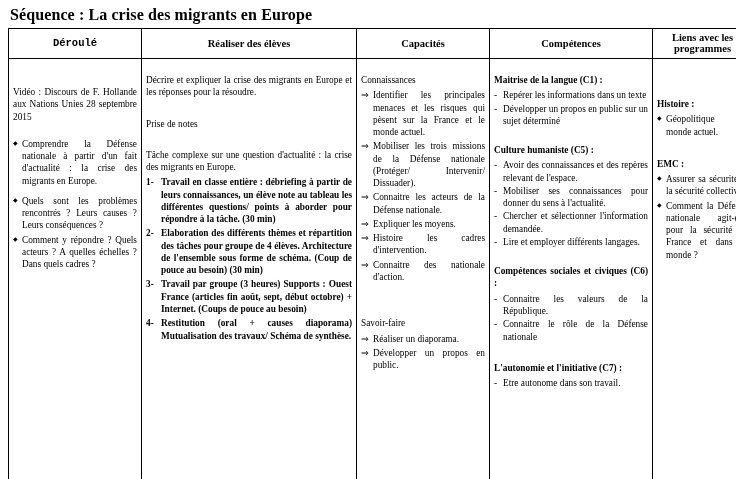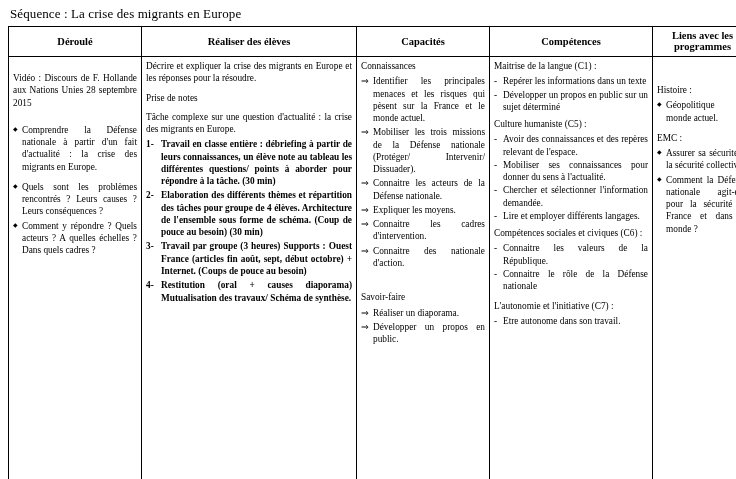--- a/index.html
+++ b/index.html
@@ -15,22 +15,22 @@
     overflow: hidden;
   }
   .page {
     position: relative;
     width: 736px;
     height: 479px;
     box-sizing: border-box;
     padding: 4px 6px 0 8px;
   }
   .doc-title {
-    font-size: 13px;
-    font-weight: normal;
+    font-size: 16px;
+    font-weight: bold;
     font-family: "Liberation Serif", serif;
     margin: 2px 0 4px 2px;
     letter-spacing: 0.1px;
   }
   table.grid {
     border-collapse: collapse;
     width: 719px;
     table-layout: fixed;
     border: 1px solid #000;
   }
@@ -39,34 +39,34 @@
     vertical-align: top;
     padding: 3px 4px 4px 4px;
   }
   table.grid th {
     text-align: center;
     font-weight: bold;
     font-size: 10.5px;
     padding: 3px 2px 4px 2px;
     vertical-align: middle;
   }
-  .c1 { width: 128px; }
+  .c1 { width: 128px; font-family: Liberation Mono, monospace; }
   .c2 { width: 210px; }
   .c3 { width: 128px; }
   .c4 { width: 158px; }
   .c5 { width: 95px; }
 
   .cell {
     font-size: 9.3px;
     line-height: 1.32;
     text-align: justify;
     height: 430px;
   }
   .cell p {
-    margin: 0 0 3px 0;
+    margin: 12px 0 3px 0;
   }
   .gap { height: 6px; }
   .gap-sm { height: 4px; }
   ol.numlist {
     margin: 0;
     padding-left: 15px;
     list-style-type: none;
     counter-reset: itm;
   }
   ol.numlist li {
@@ -118,21 +118,21 @@
     content: "-";
     position: absolute;
     left: 0;
     top: 0;
   }
   .plain-item {
     margin-bottom: 2px;
     text-align: justify;
   }
   .subhead {
-    font-weight: normal;
+    font-weight: bold;
     margin: 0 0 2px 0;
   }
   .spacer8 { height: 8px; }
   .spacer12 { height: 12px; }
 </style>
 </head>
 <body>
 
 <div class="page">
 
@@ -174,21 +174,21 @@
             <li>Restitution (oral + causes diaporama) Mutualisation des travaux/ Schéma de synthèse.</li>
           </ol>
         </td>
 
         <td class="cell">
           <p class="plain-item">Connaissances</p>
           <div class="arrow-item">Identifier les principales menaces et les risques qui pèsent sur la France et le monde actuel.</div>
           <div class="arrow-item">Mobiliser les trois missions de la Défense nationale (Protéger/ Intervenir/ Dissuader).</div>
           <div class="arrow-item">Connaitre les acteurs de la Défense nationale.</div>
           <div class="arrow-item">Expliquer les moyens.</div>
-          <div class="arrow-item">Connaitre les cadres d'intervention.</div>
+          <div class="arrow-item">Histoire les cadres d'intervention.</div>
           <div class="arrow-item">Connaitre des nationale d'action.</div>
           <div class="spacer12"></div>
           <div class="spacer8"></div>
           <p class="plain-item">Savoir-faire</p>
           <div class="arrow-item">Réaliser un diaporama.</div>
           <div class="arrow-item">Développer un propos en public.</div>
         </td>
 
         <td class="cell">
           <p class="subhead">Maitrise de la langue (C1) :</p>

